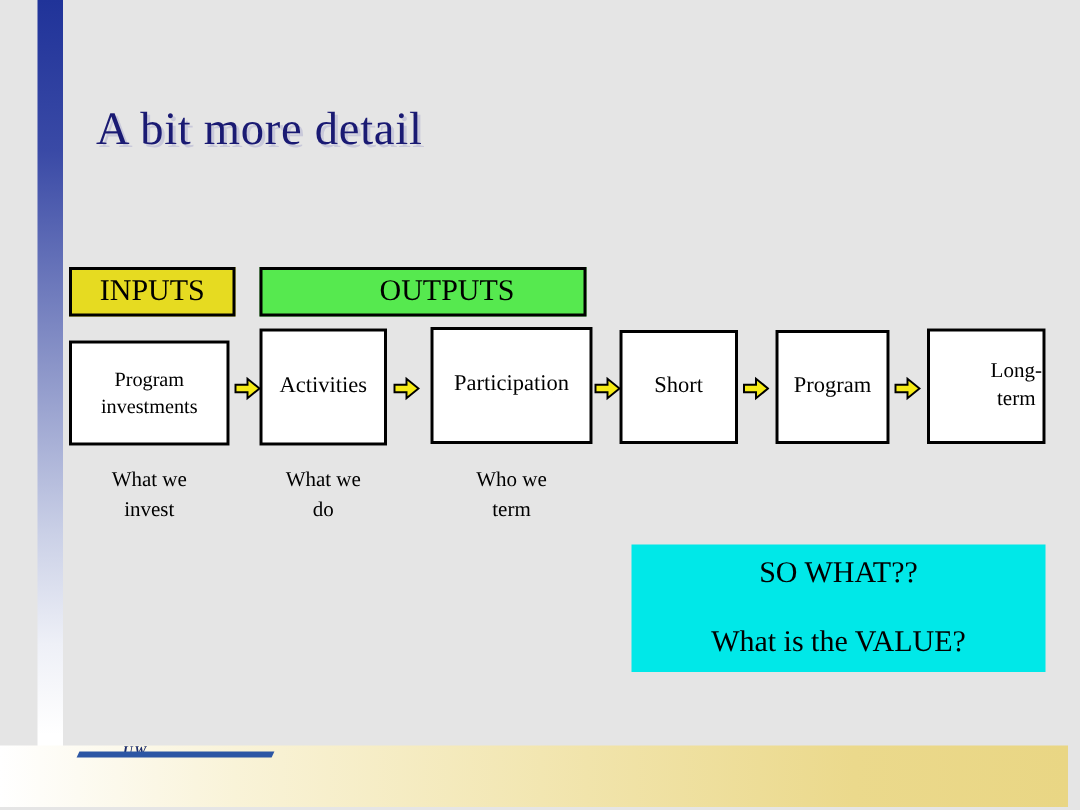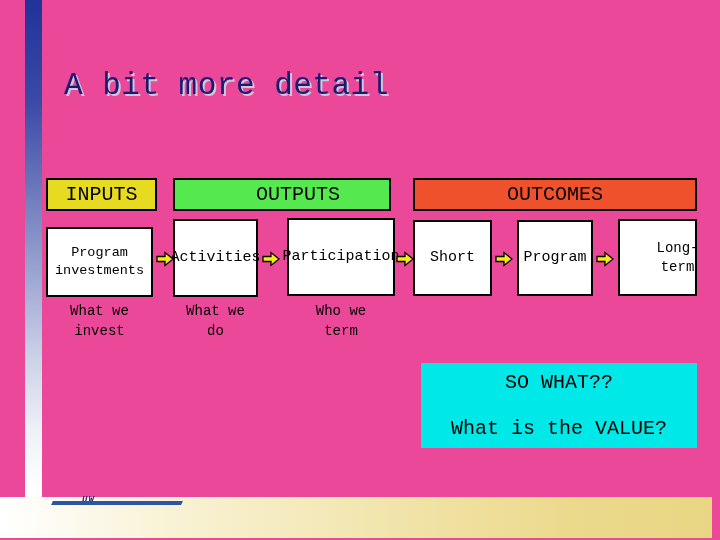--- a/index.html
+++ b/index.html
@@ -1,21 +1,21 @@
 <!DOCTYPE html>
 <html><head>
 <meta charset="utf-8">
 <style>
   html, body { margin: 0; padding: 0; background: #ffffff; }
   .slide {
     position: relative;
     width: 720px; height: 540px;
-    background: #ec4899;
+    background: #e5e5e5;
     overflow: hidden;
-    font-family: Liberation Mono, monospace;
+    font-family: Liberation Serif, serif;
     color: #000;
   }
 
   
   .accent-bar {
     position: absolute; left: 25px; top: 0;
     width: 17px; height: 505px;
     background: linear-gradient(to bottom,
       #203399 0%, #3a4aa6 20%, #8a94c8 48%, #c9cfe6 70%, #eef0f7 85%, #ffffff 97%);
   }
@@ -57,21 +57,21 @@
 
   .arrow { position: absolute; top: 251px; width: 18px; height: 16px; }
   #arr1 { left: 156px; }
   #arr2 { left: 262px; }
   #arr3 { left: 396px; }
   #arr4 { left: 495px; }
   #arr5 { left: 596px; }
 
   
   .sublabel {
-    position: absolute; top: 301px;
+    position: absolute; top: 311px;
     text-align: center; white-space: pre-line;
     font-size: 14px; line-height: 1.45;
   }
   #lbl-invest  { left: 46px;  width: 107px; }
   #lbl-do      { left: 173px; width: 85px; }
   #lbl-reach   { left: 287px; width: 108px; }
   #lbl-results { left: 413px; width: 284px; top: 318px; }
 
   
   .callout {
@@ -119,21 +119,20 @@
 <body>
 
 <div class="slide">
 
   <div class="accent-bar"></div>
 
   <h1 class="title">A bit more detail</h1>
 
   <div class="hdr" id="hdr-inputs" style="background-color: rgb(230, 219, 33);">INPUTS</div>
   <div class="hdr" id="hdr-outputs" style="background-color: rgb(86, 233, 79);">OUTPUTS</div>
-  <div class="hdr" id="hdr-outcomes" style="background-color: rgb(240, 81, 45);">OUTCOMES</div>
 
   <div class="box" id="box-program">Program
 investments</div>
   <div class="box" id="box-activities">Activities</div>
   <div class="box" id="box-participation">Participation</div>
   <div class="box" id="box-short">Short</div>
   <div class="box" id="box-medium">Program</div>
   <div class="box" id="box-longterm">Long-
 term</div>
 

